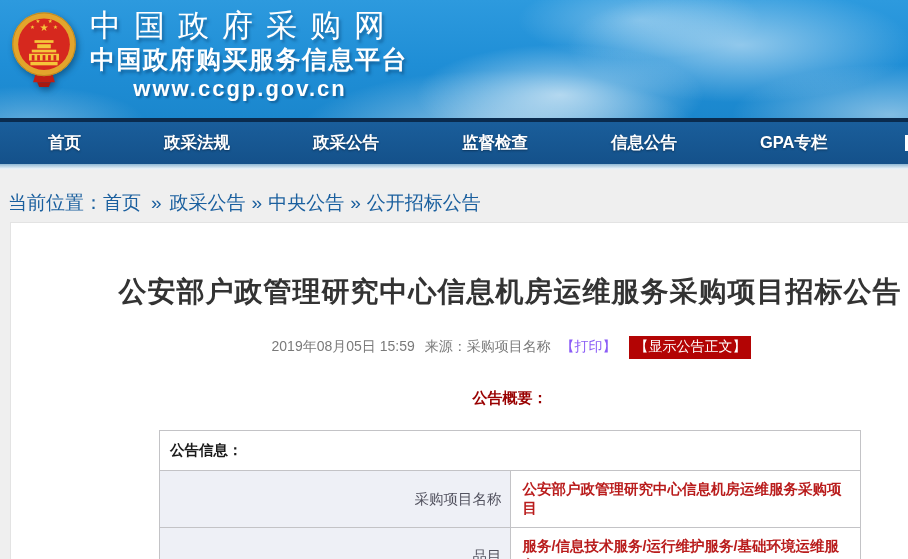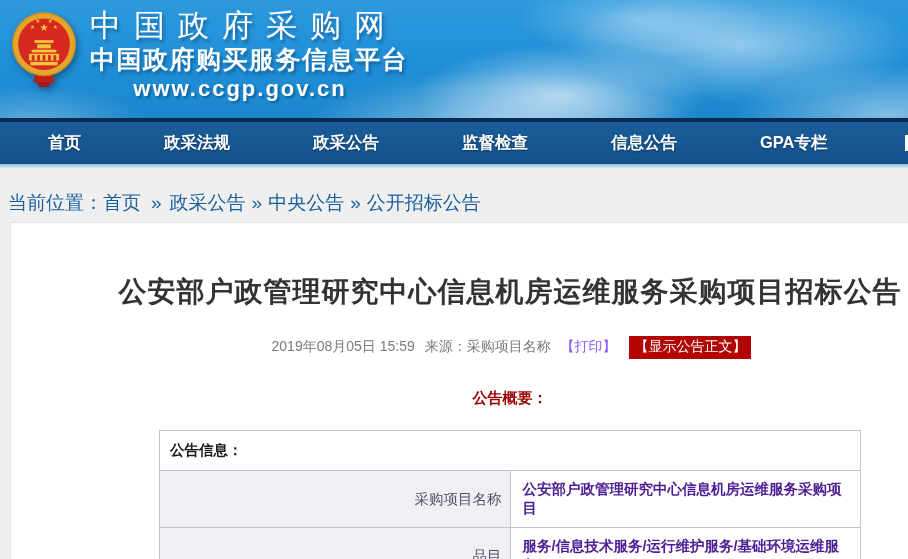--- a/index.html
+++ b/index.html
@@ -80,21 +80,21 @@
   .summary-heading { margin-top:30px; text-align:center; font-size:15px; font-weight:bold; color:#990000; }
 
   
   table.summary { width:702px; margin:22px auto 0; border-collapse:collapse; table-layout:fixed; }
   table.summary td { border:1px solid #c3c3c6; font-size:14.5px; }
   td.section-header { background:#fff; font-weight:bold; color:#1a1a1a; padding:10px 10px;margin-top:28px; }
   td.label-cell {
     width:110px; background:#eef0f6; color:#52525f; text-align:right;
     padding:9px 8px; font-size:14px; font-weight:normal;font-family:Liberation Mono, monospace;
   }
-  td.value-cell { background:#fff; color:#4c1d95; font-weight:bold; padding:9px 12px; }
+  td.value-cell { background:#fff; color:#b91c1c; font-weight:bold; padding:9px 12px; }
 </style>
 </head>
 <body>
 
 <div class="header">
   <div class="header-inner">
     <svg class="emblem" viewBox="0 0 100 114" xmlns="http://www.w3.org/2000/svg">
 
       <polygon points="38,92 62,92 66,106 34,106" fill="#c21f14"></polygon>
       <polygon points="40,106 60,106 57,113 43,113" fill="#a81810"></polygon>

